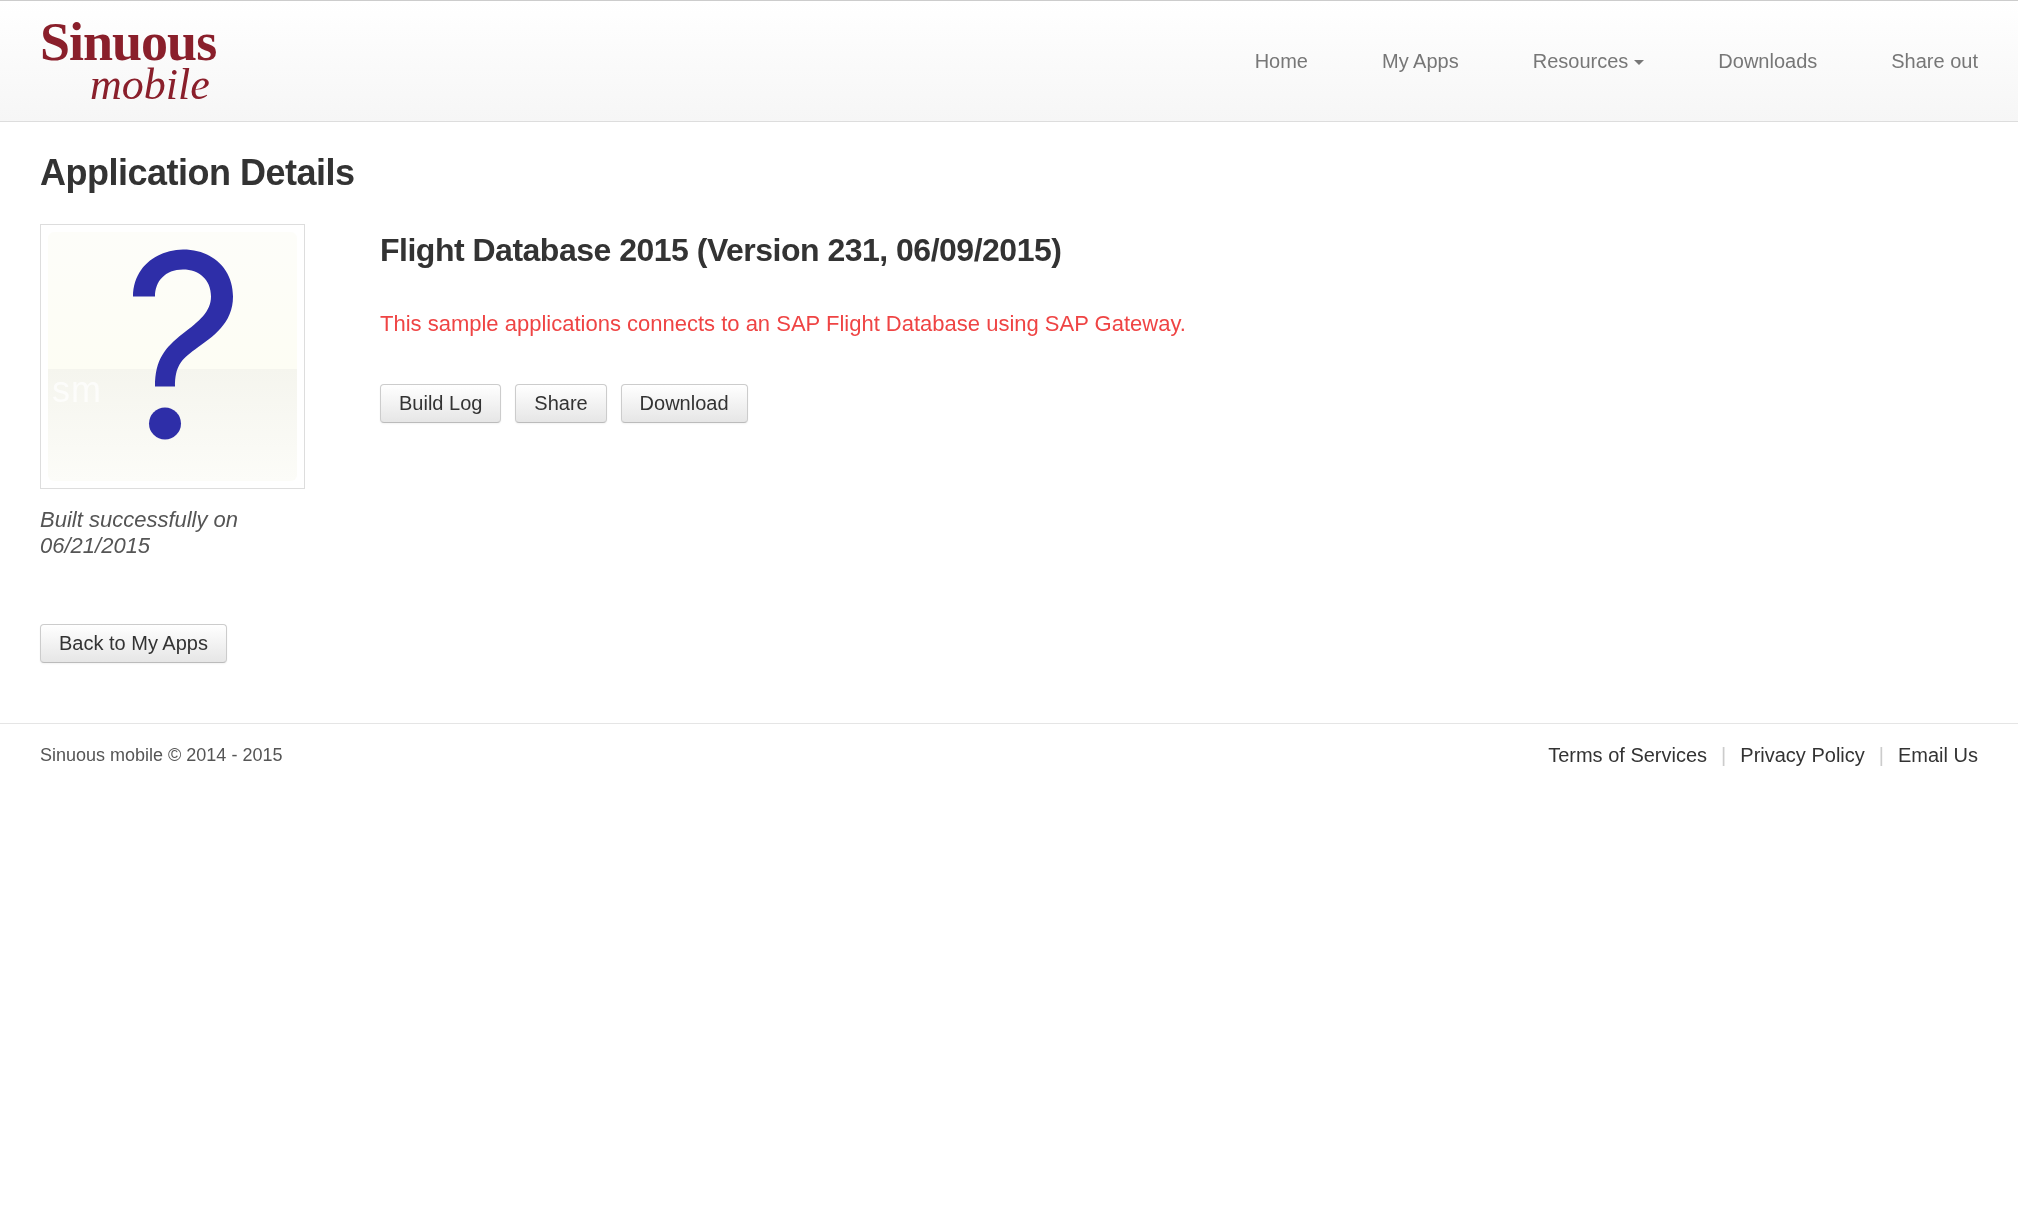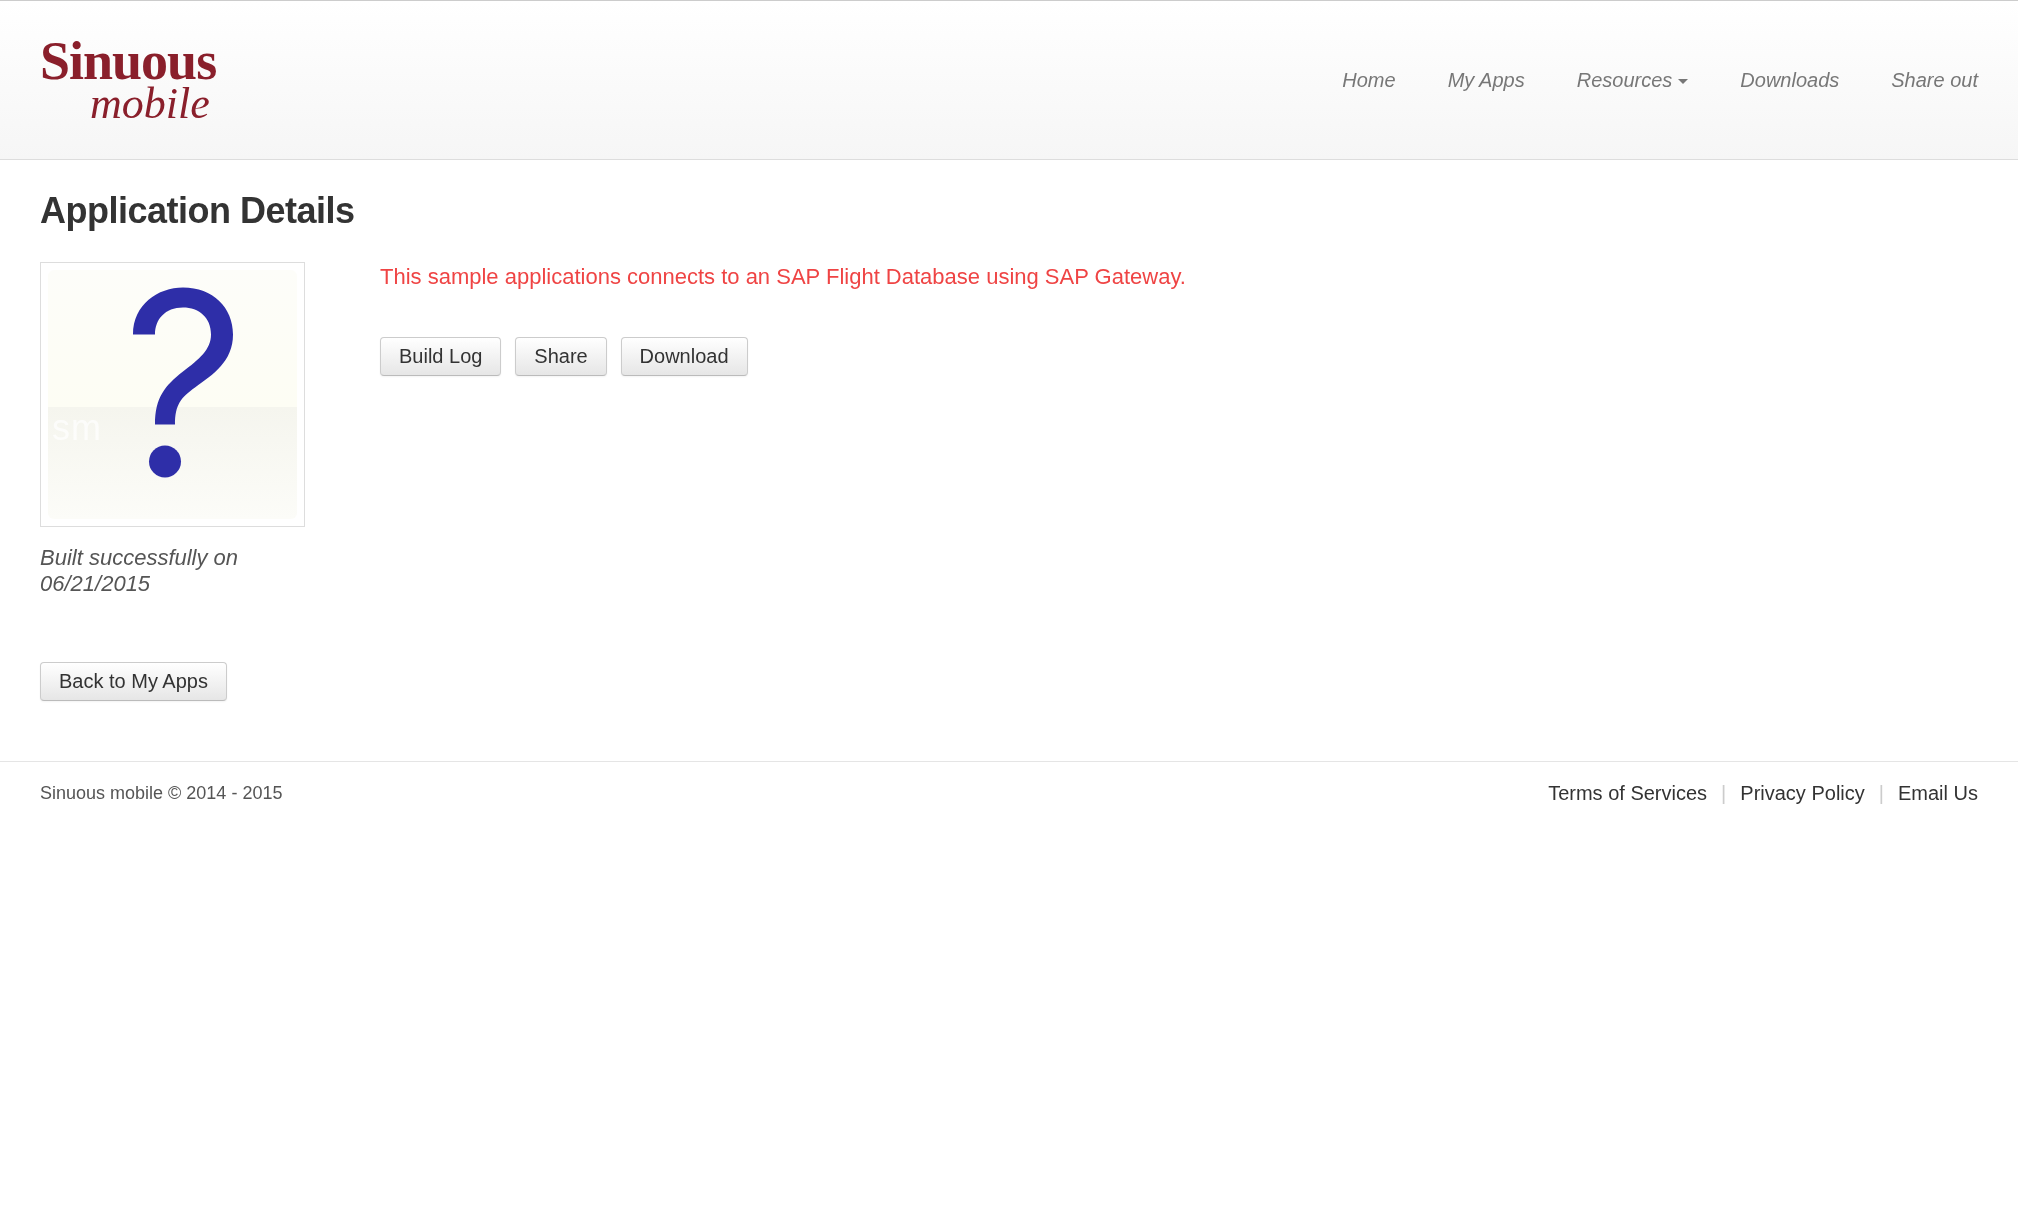--- a/index.html
+++ b/index.html
@@ -10,21 +10,21 @@
     background: #fff;
   }
   .header {
     background: linear-gradient(to bottom, #ffffff, #f6f6f6);
     border-top: 1px solid #ccc;
     border-bottom: 1px solid #ddd;
     padding: 0 40px;
     display: flex;
     align-items: center;
     justify-content: space-between;
-    height: 160px;
+    height: 122px;
   }
   .logo {
     display: flex;
     flex-direction: column;
     line-height: 1;
   }
   .logo-top {
     font-family: Georgia, "Trebuchet MS", serif;
     font-weight: bold;
     font-size: 54px;
@@ -34,23 +34,22 @@
   .logo-bottom {
     font-family: Georgia, serif;
     font-style: italic;
     font-size: 44px;
     color: #8a1f2b;
     margin-left: 50px;
     margin-top: -6px;
   }
   .nav {
     display: flex;
-    gap: 52px;
+    gap: 74px;
     align-items: flex-end;
-    font-style: italic;
   }
   .nav a {
     color: #777;
     text-decoration: none;
     font-size: 20px;
     display: flex;
     align-items: center;
     gap: 6px;
   }
   .caret {
@@ -208,20 +207,21 @@
             <path d="M 30 55 C 30 25, 55 8, 80 8 C 110 8, 130 28, 130 55 C 130 82, 110 95, 92 108 C 78 118, 72 125, 72 145 L 52 145 C 52 118, 62 106, 80 92 C 96 80, 108 70, 108 55 C 108 38, 96 28, 80 28 C 62 28, 52 40, 52 55 Z" fill="#2e2ea8"></path>
             <ellipse cx="62" cy="182" rx="16" ry="16" fill="#2e2ea8"></ellipse>
           </svg>
           <div class="watermark">sm</div>
         </div>
       </div>
       <div class="build-status">Built successfully on 06/21/2015</div>
     </div>
 
     <div class="right-col">
+      <h2 class="app-title">Flight Database 2015 (Version 231, 06/09/2015)</h2>
       <p class="app-desc">This sample applications connects to an SAP Flight Database using SAP Gateway.</p>
       <div>
         <button class="btn">Build Log</button>
         <button class="btn">Share</button>
         <button class="btn">Download</button>
       </div>
     </div>
   </div>
 
   <div class="back-row">

